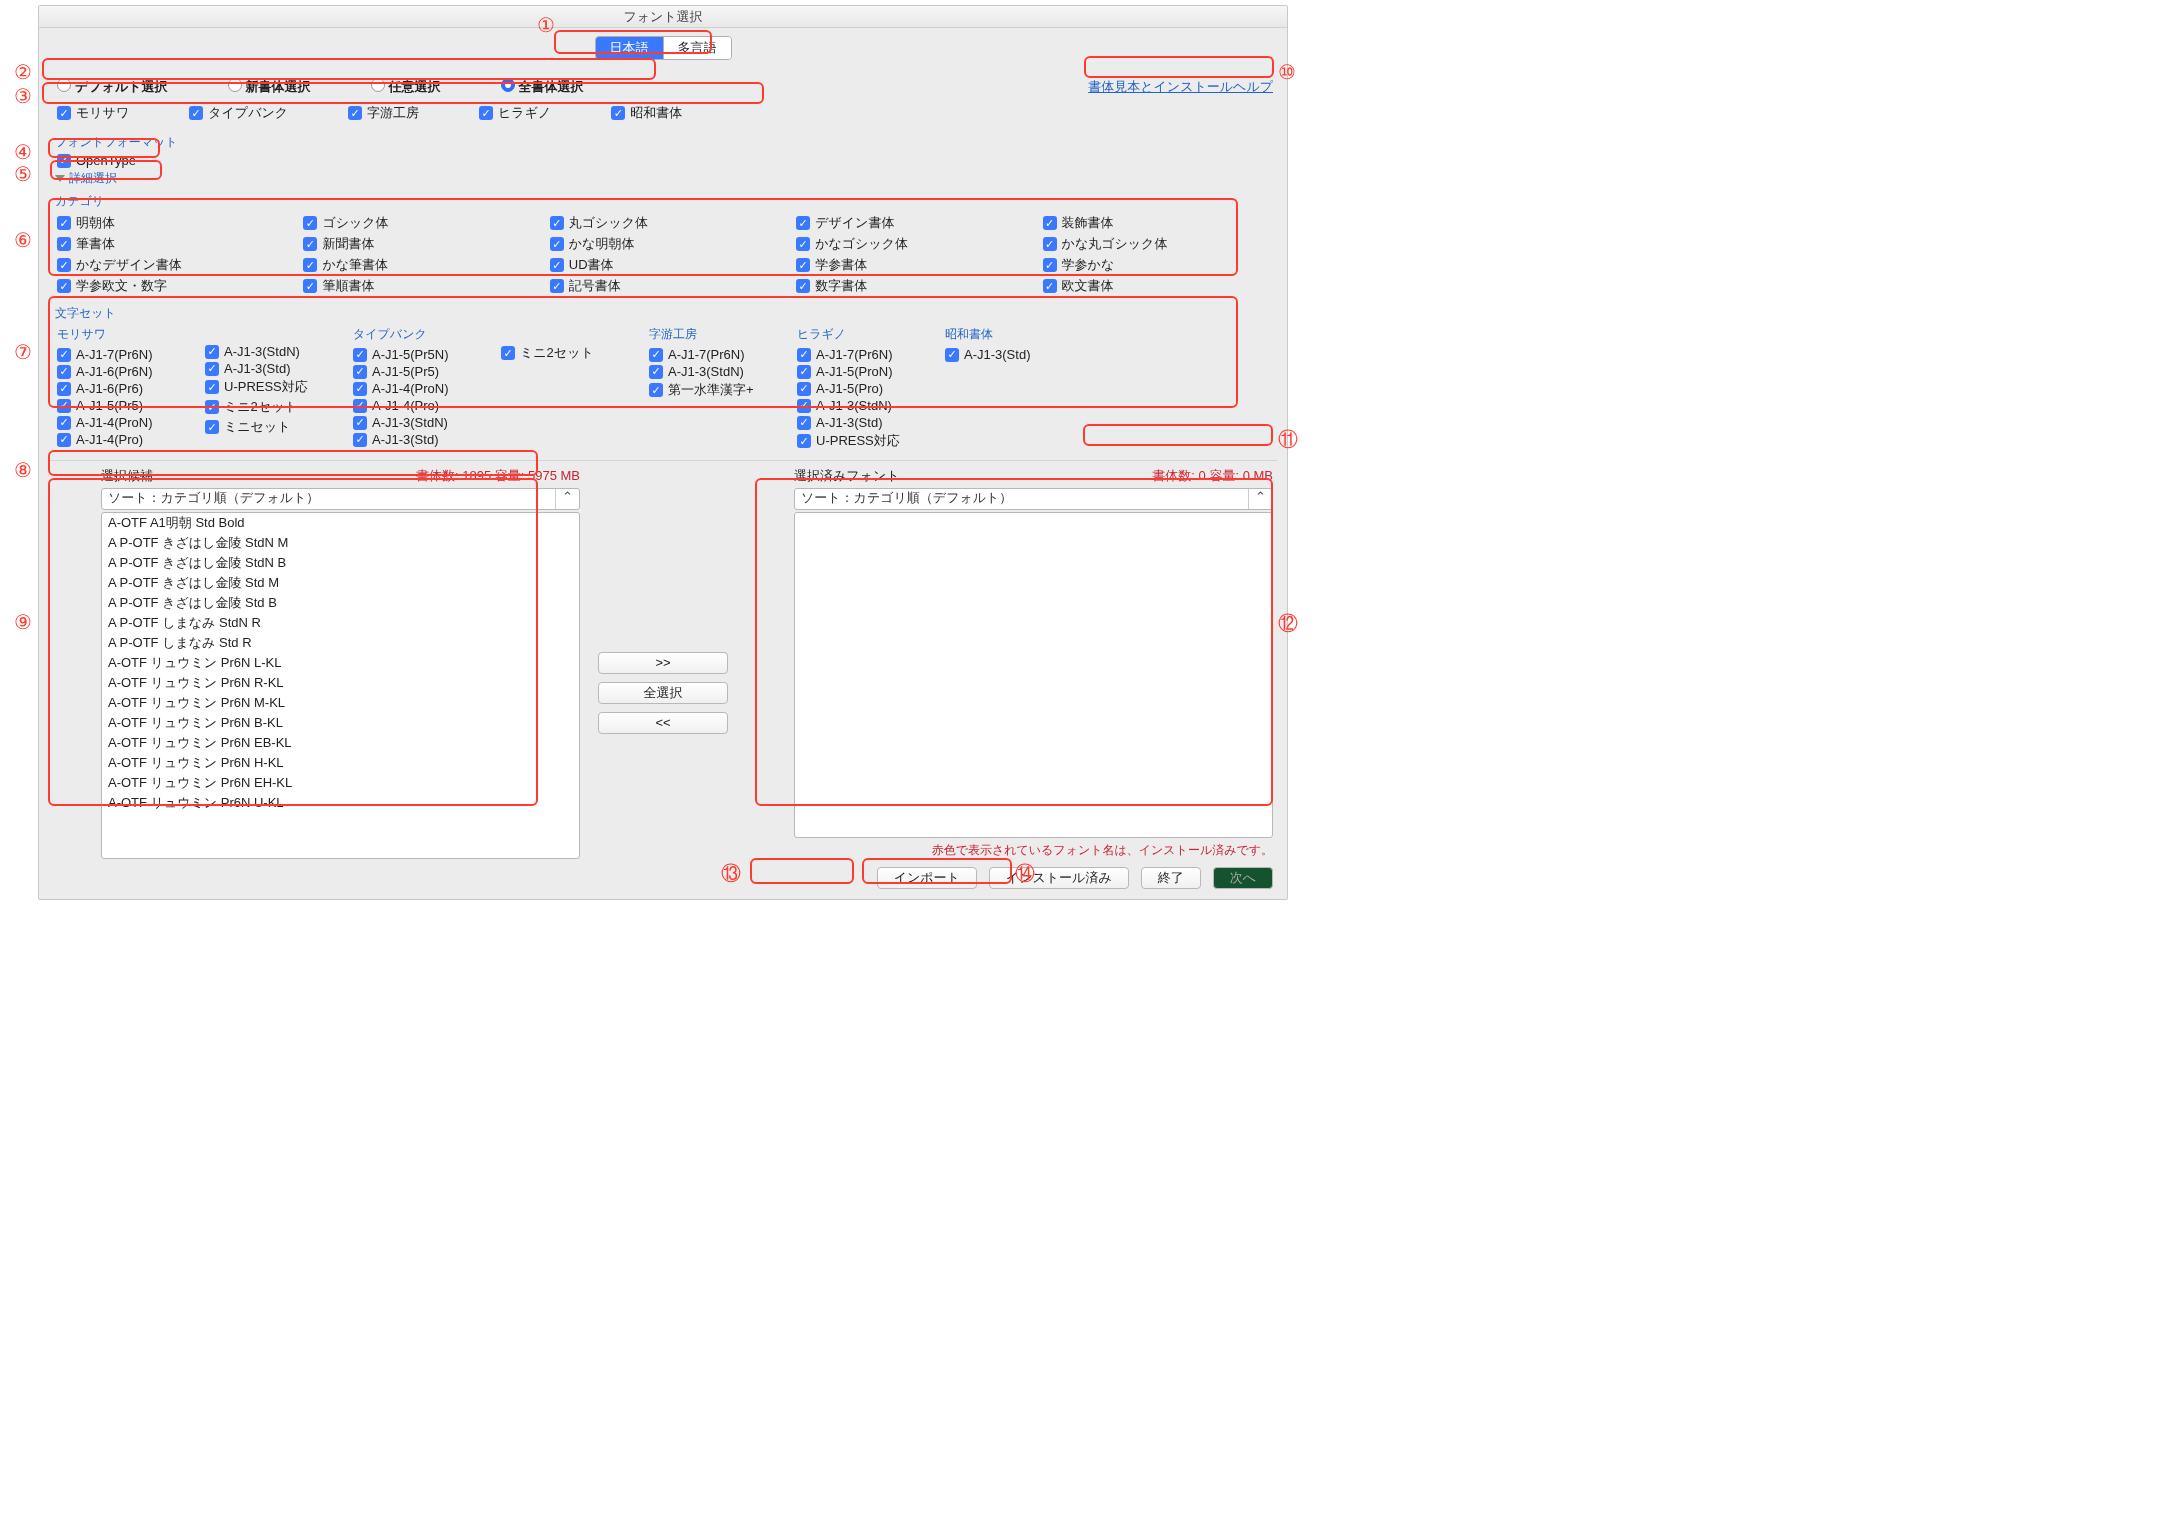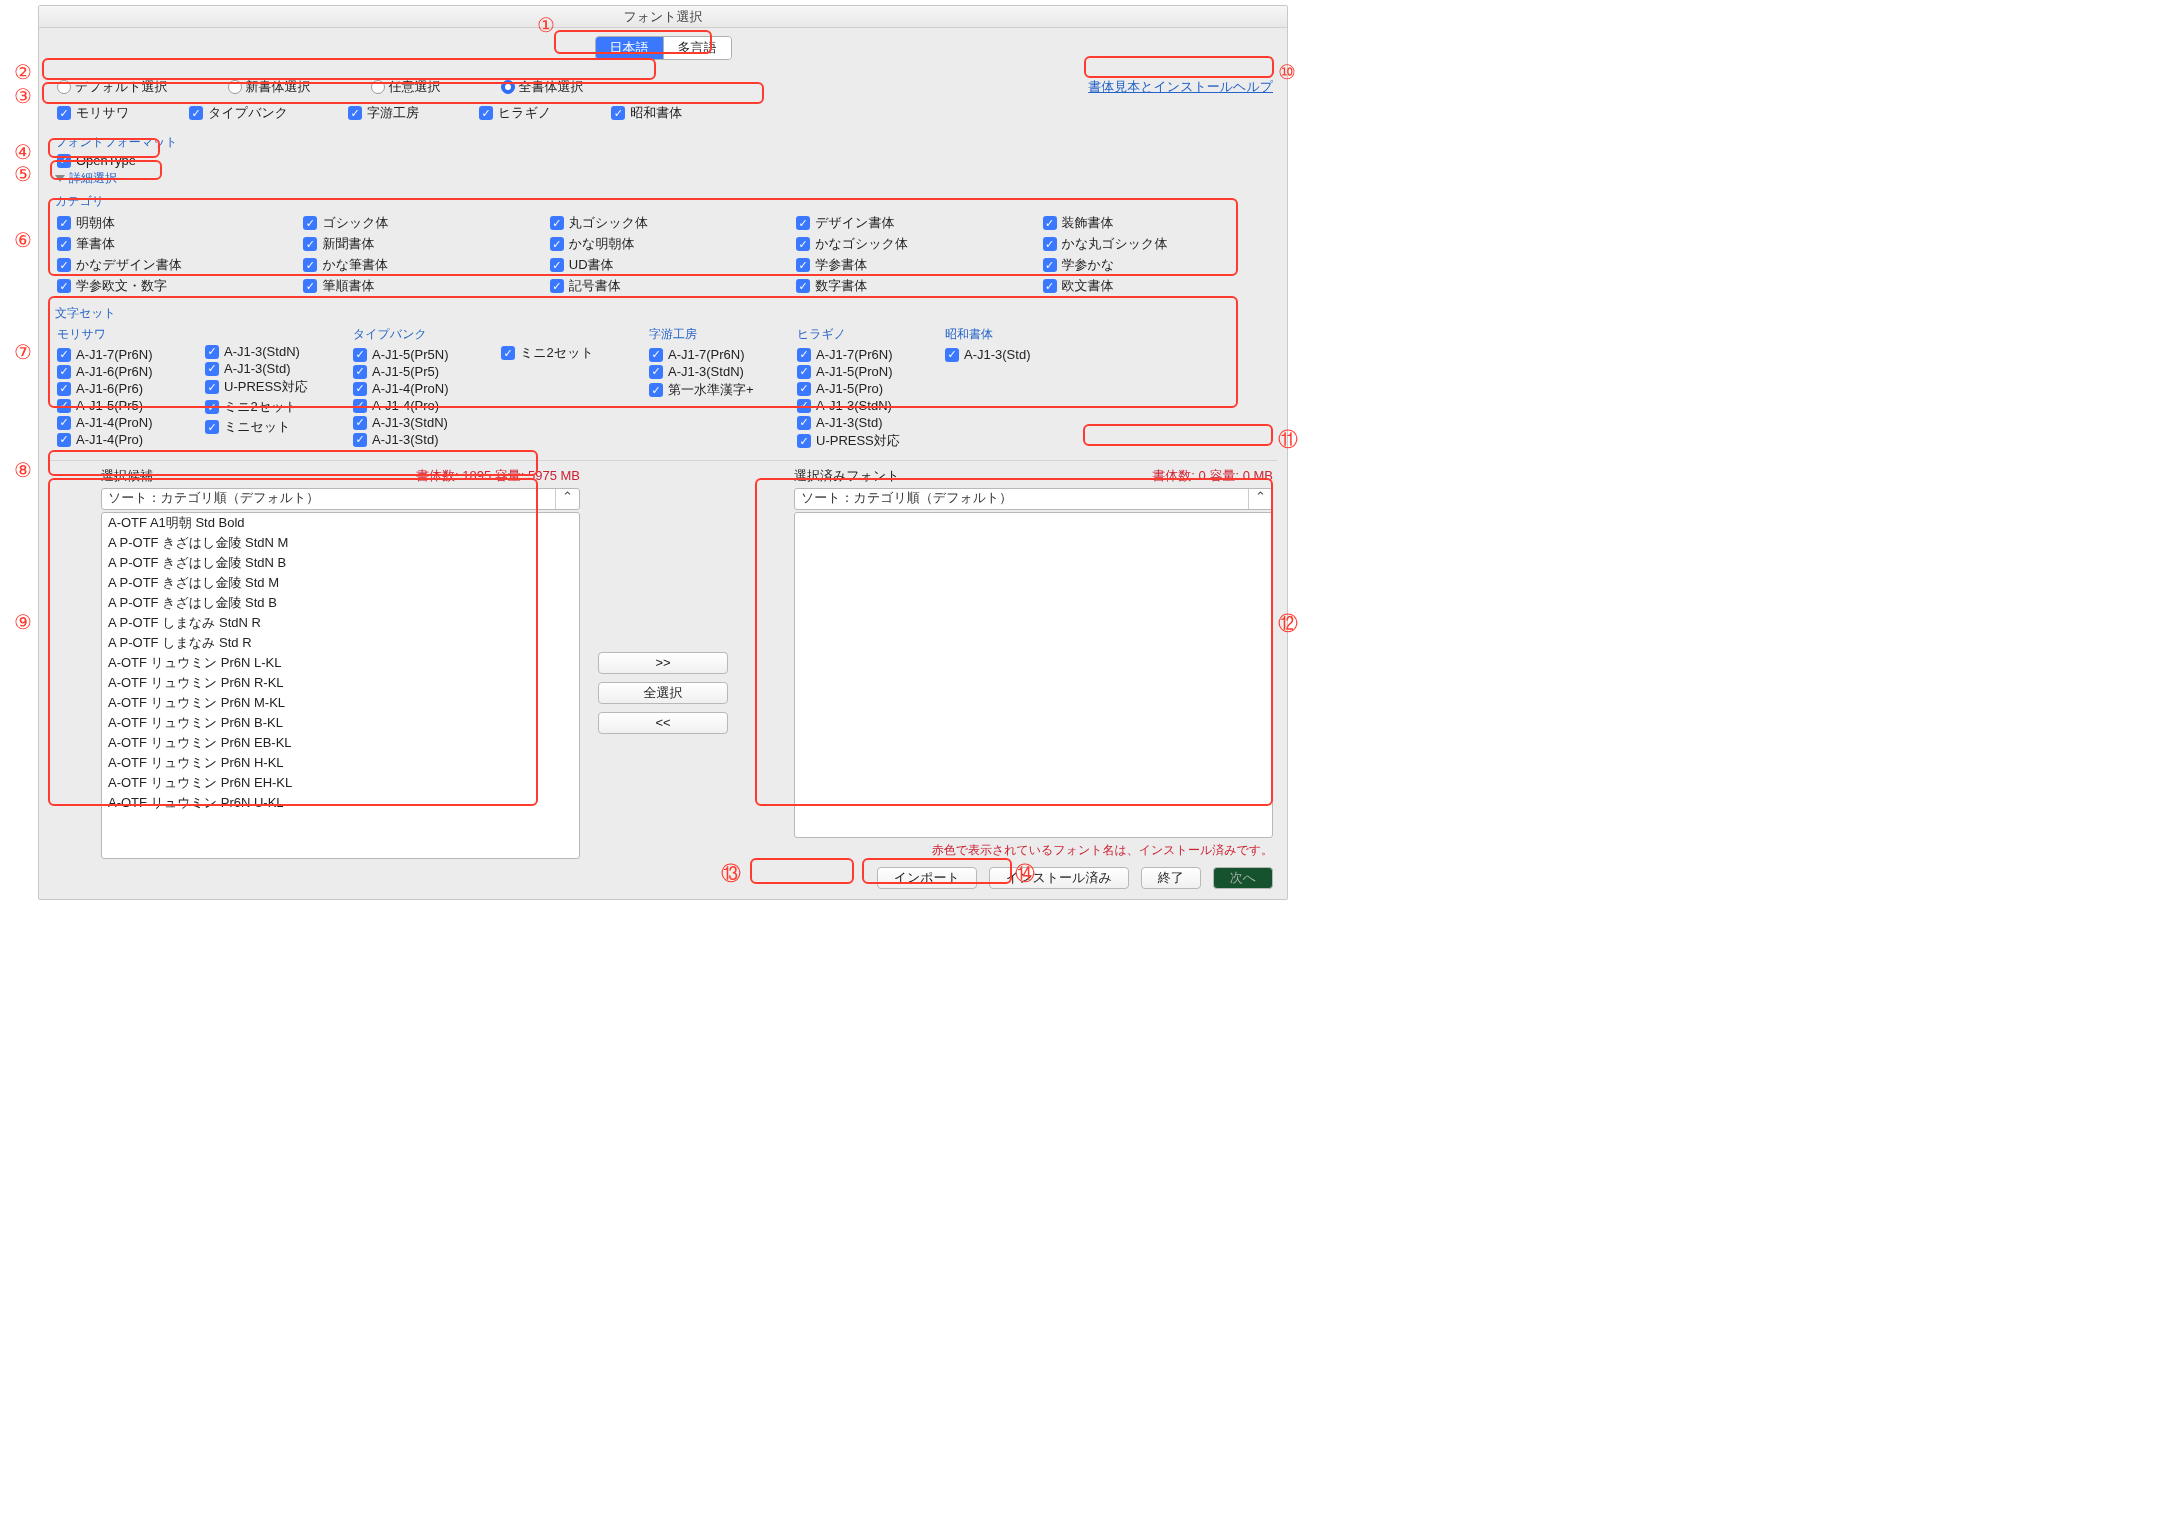--- a/index.html
+++ b/index.html
@@ -63,21 +63,21 @@
     display: flex;
     align-items: center;
     justify-content: space-between;
     margin-bottom: 4px;
   }
   .radiorow {
     display: flex;
     gap: 60px;
     padding-left: 4px;
   }
-  .radioitem { display: flex; align-items: center; gap: 4px; cursor: pointer; }
+  .radioitem { display: flex; align-items: flex-start; gap: 4px; cursor: pointer; font-weight: bold; }
   .radio {
     width: 14px; height: 14px;
     border-radius: 50%;
     border: 1px solid #9a9a9a;
     background: #fff;
     display: inline-flex; align-items: center; justify-content: center;
   }
   .radio.sel { background: radial-gradient(circle,#2f6df6 0 40%,#2f6df6 40%,#2f6df6 40%); border-color:#2f6df6; }
   .radio.sel::after{content:"";width:6px;height:6px;border-radius:50%;background:#fff;}
   .radio.sel{background:#2f6df6;}

